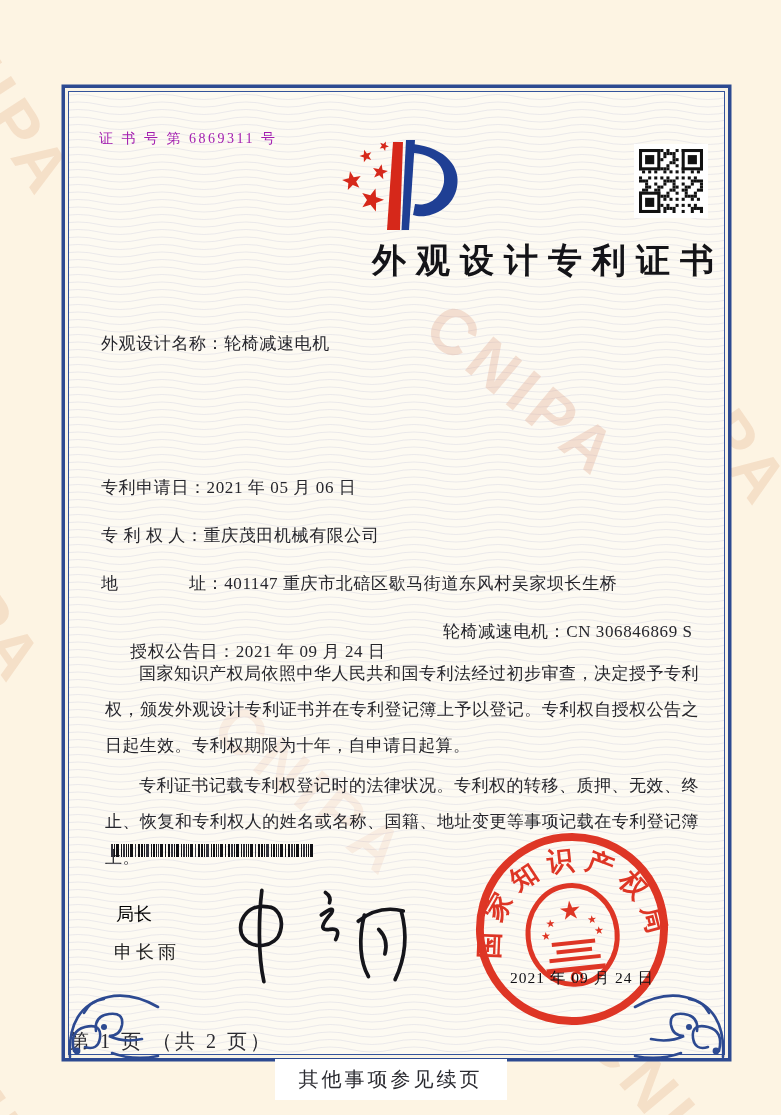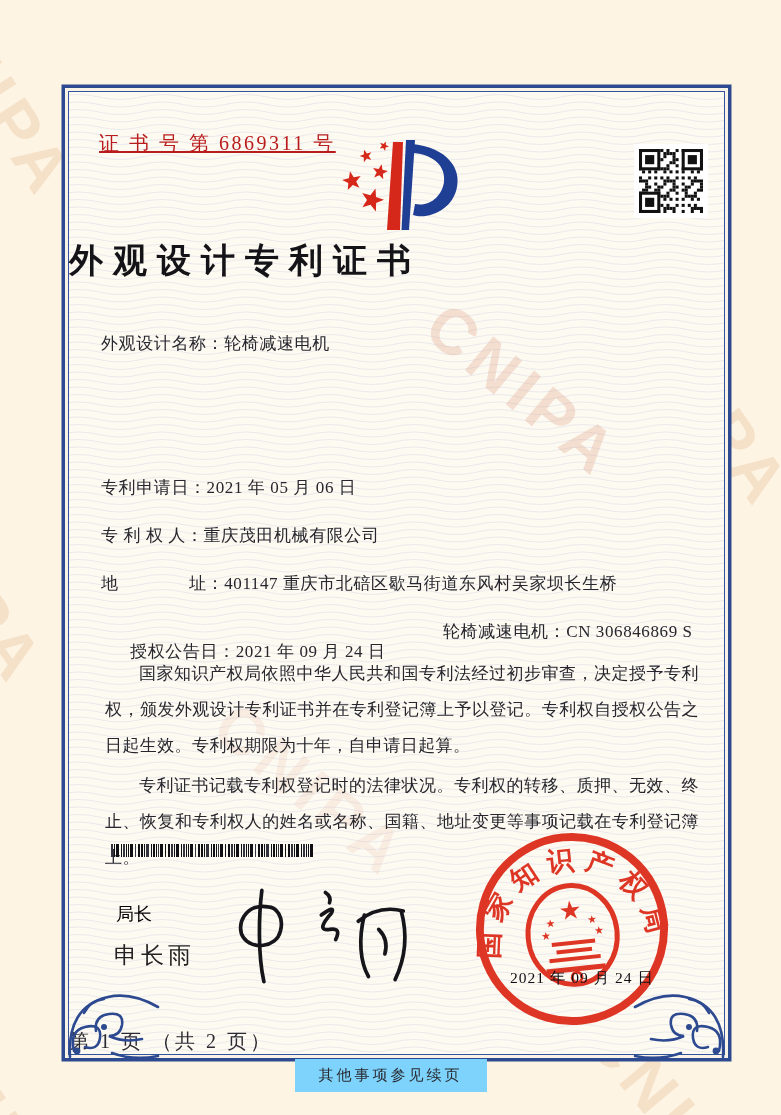--- a/index.html
+++ b/index.html
@@ -17,51 +17,51 @@
   .wm-margin{color:rgba(224,166,122,.26);font-size:66px;}
   .wm-inner{color:rgba(222,158,128,.30);font-size:64px;}
   .cert{
     position:absolute;left:68px;top:91px;width:655px;height:962px;
     background:#fdfaf2;
     border:1.5px solid #33539c;
     box-shadow:0 0 0 3px #f8f3e6, 0 0 0 6.5px #2d4a91;
   }
   .waves{position:absolute;left:0;top:0;width:100%;height:100%;z-index:0;}
   .cert > .abs{position:absolute;z-index:2;}
-  .certno{left:30px;top:38px;font-size:20px;letter-spacing:2.5px;color:#b91c1c;text-decoration:underline;}
+  .certno{left:30px;top:38px;font-size:14px;letter-spacing:2.5px;color:#a21caf;}
   .logo{left:258px;top:42px;width:140px;height:100px;}
   .qr{left:565px;top:52px;background:#ffffff;padding:5px;line-height:0;}
   .title{
-    left:0;top:146px;width:100%;text-align:left;
+    left:0;top:146px;width:100%;text-align:right;
     font-size:34px;font-weight:bold;letter-spacing:10px;color:#141418;
   }
   .field{left:32px;font-size:17px;letter-spacing:.6px;white-space:pre;color:#26262c;}
   .f0{top:240px;} .f1{top:288px;} .f2{top:336px;} .f3{top:384px;}
   .f4{top:432px;text-align:center;} .f5{top:480px;} .frow{top:528px;width:600px;}
   .grant2{position:absolute;left:342px;top:0;white-space:pre;}
   .paras{left:32px;top:560px;width:602px;font-size:17px;line-height:36px;
     text-align:justify;color:#26262c;}
   .paras p{margin:4px;text-indent:2em;letter-spacing:.4px;}
   .barcode{left:42px;top:752px;line-height:0;}
   .sig-title{left:47px;top:810px;font-size:18px;
     font-family:Liberation Sans, sans-serif;color:#000000;}
-  .sig-name{left:45px;top:848px;font-size:23px;letter-spacing:4px;
+  .sig-name{left:45px;top:848px;font-size:18px;letter-spacing:4px;
     font-family:"Liberation Sans","DejaVu Sans",sans-serif;color:#222;}
   .signature{left:158px;top:788px;width:205px;height:108px;}
   .seal{left:404px;top:738px;width:198px;height:198px;transform:rotate(-6deg);opacity:.94;}
   .sealdate{left:418px;top:876px;width:190px;font-size:15.5px;letter-spacing:1px;
     color:#101014;text-align:center;z-index:3;}
   .pageinfo{left:0;top:936px;width:100%;text-align:left;font-size:20px;
     letter-spacing:3px;color:#2a2a30;}
   .ornament{position:absolute;z-index:3;width:100px;height:86px;}
   .orn-bl{left:-5px;bottom:-9px;}
   .orn-br{right:-5px;bottom:-9px;transform:scaleX(-1);}
   .contbox{
     position:absolute;left:50%;top:1059px;transform:translateX(-50%);
-    background:#7dd3fc;padding:7px 24px;font-size:15px;letter-spacing:3px;
+    background:#ffffff;padding:7px 24px;font-size:20px;letter-spacing:3px;
     color:#2a2a30;z-index:4;
   }
 </style>
 </head>
 <body>
 
 <div class="page">
 
   <div class="wm wm-margin" style="left:-38px;top:-28px;transform:rotate(57deg);">CNIPA</div>
   <div class="wm wm-margin" style="left:672px;top:285px;transform:rotate(55deg);">CNIPA</div>

